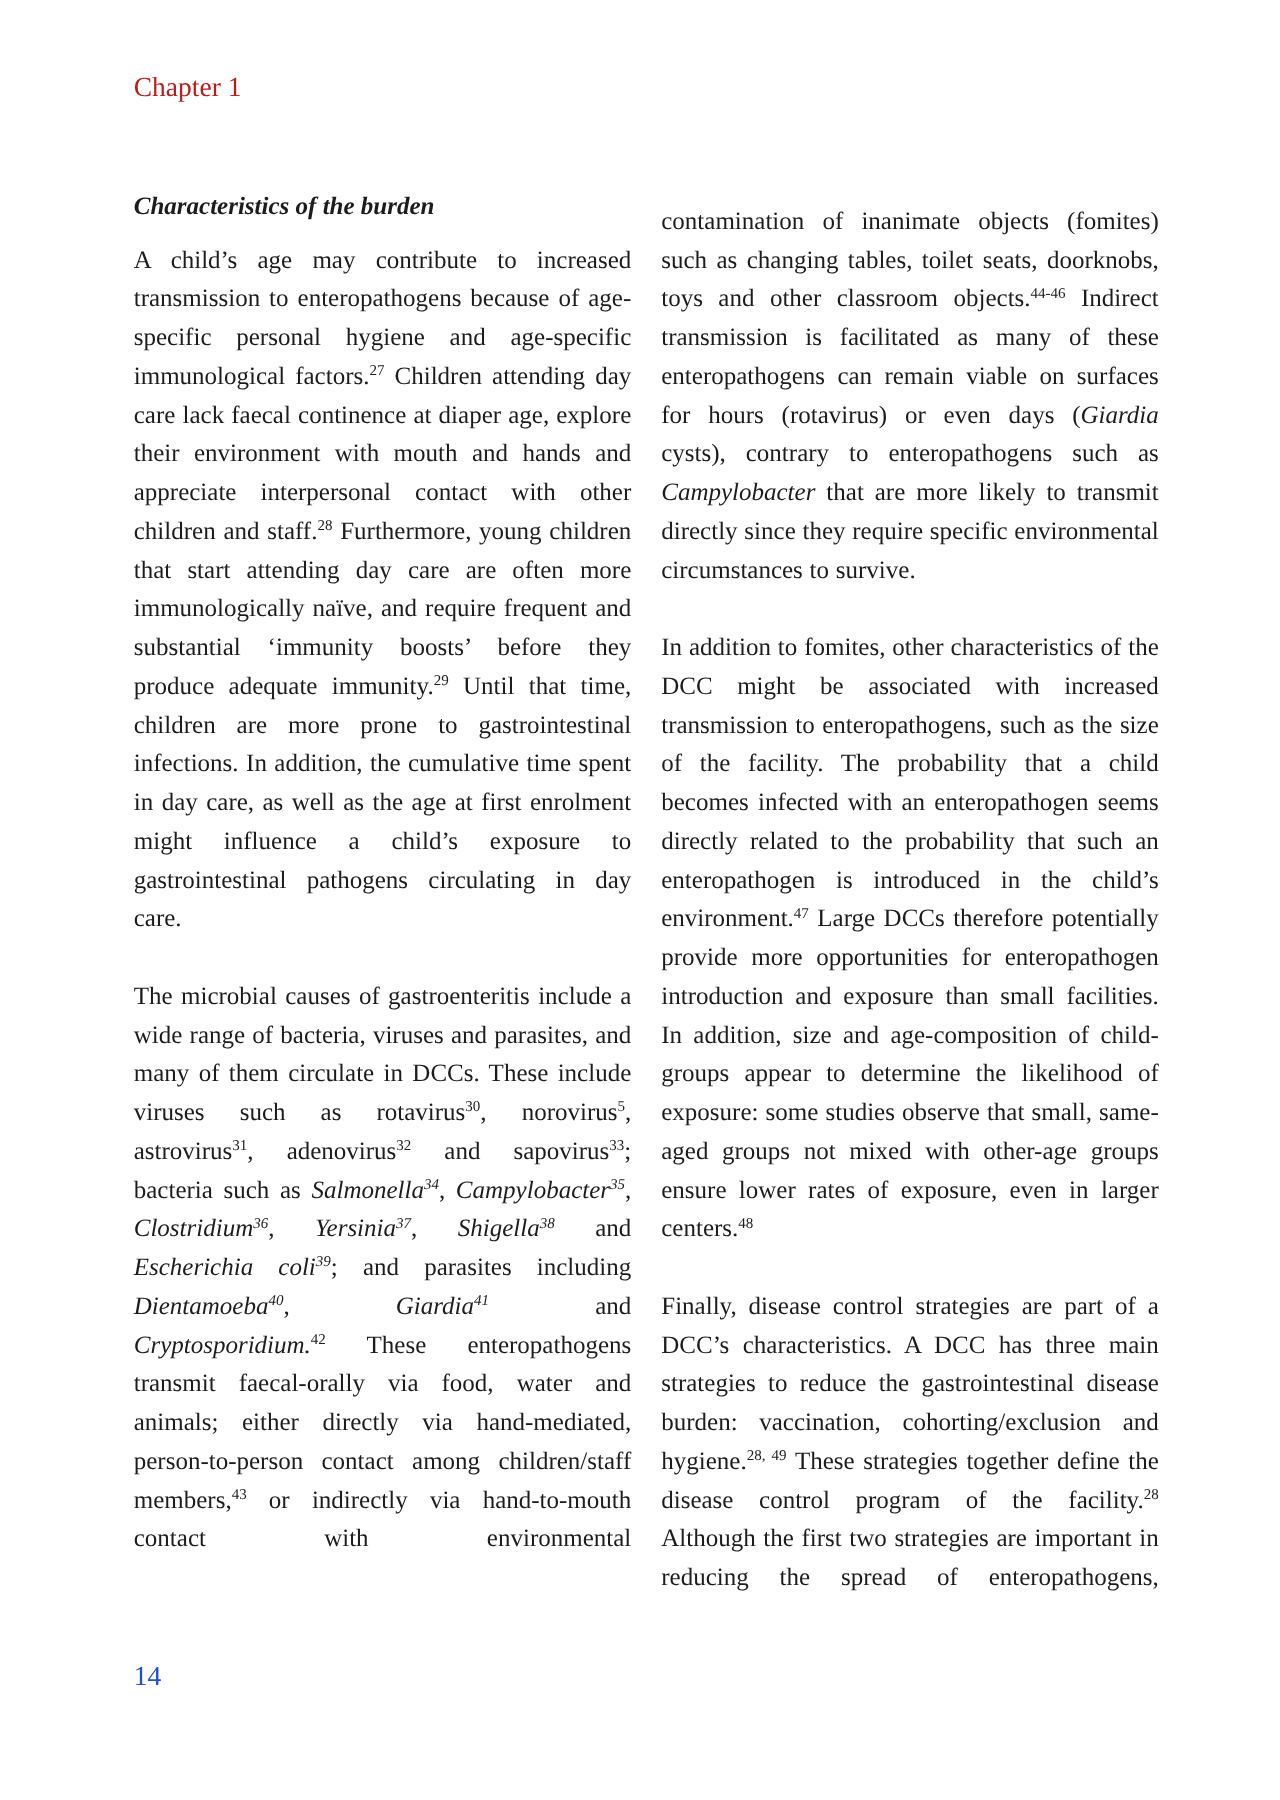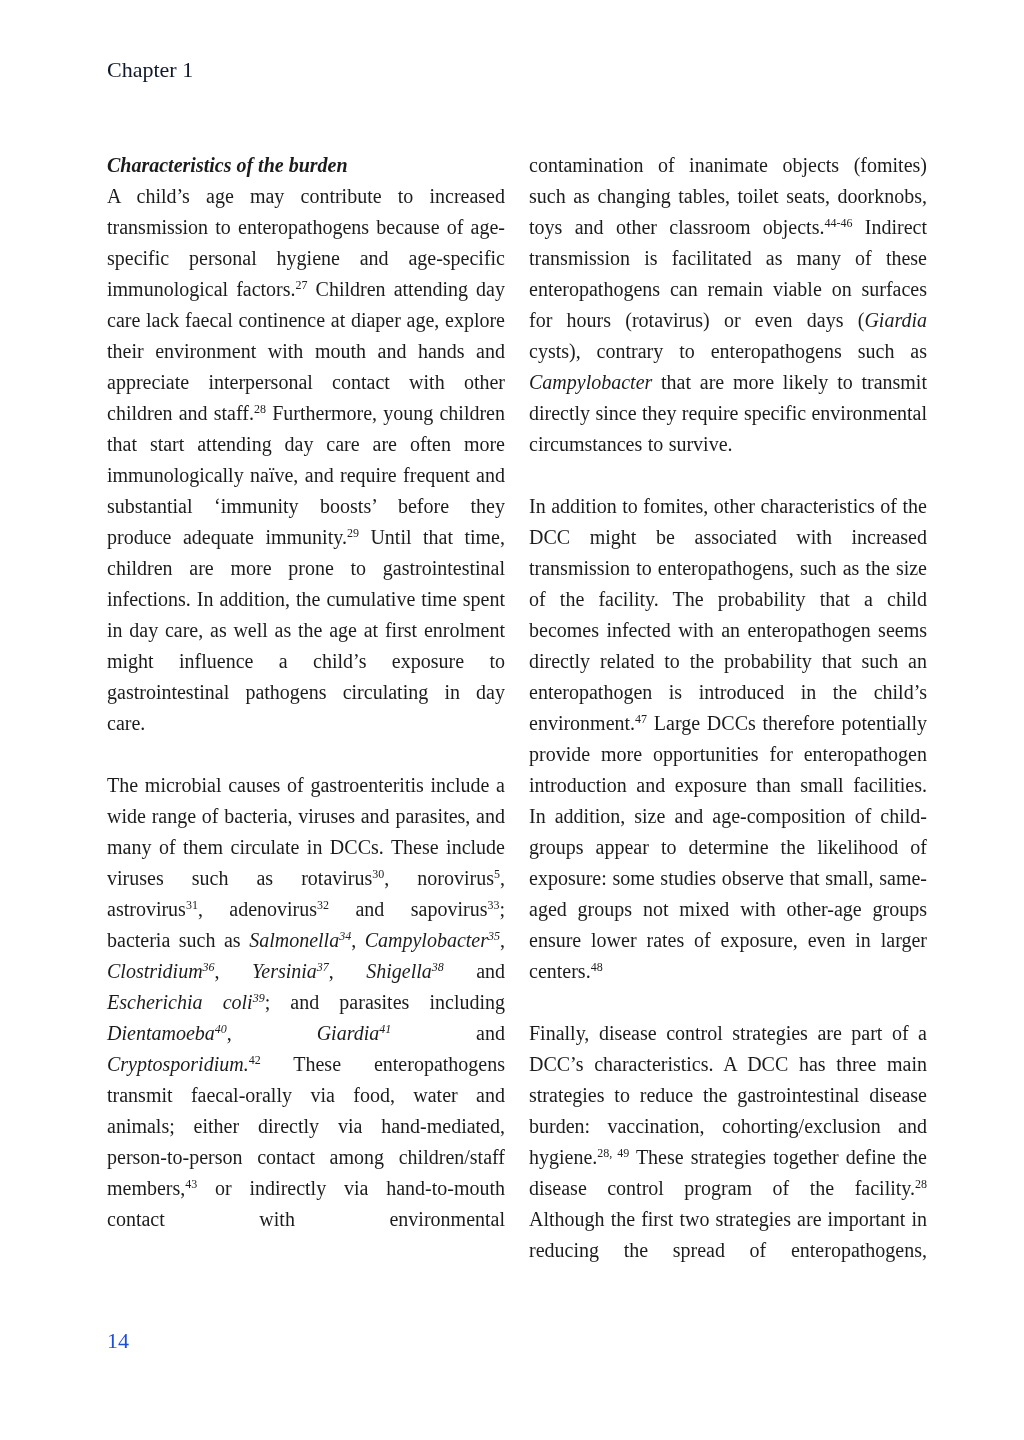--- a/index.html
+++ b/index.html
@@ -11,33 +11,33 @@
     font-family:"Liberation Serif","DejaVu Serif",serif;
     color:#1c1c1c;
     overflow:hidden;
   }
   .chapter-header{
     position:absolute;
     left:107px;
     top:57px;
     font-size:22px;
     line-height:1.2;
-    color:#0f172a;
+    color:#b91c1c;
   }
   .columns{
     position:absolute;
     left:107px;
     top:150px;
     width:820px;
     display:flex;
     gap:24px;
   }
   .col{width:398px;}
   .para{
-    margin:0 0 31px 0;
+    margin:12px 0 31px 0;
     font-size:20px;
     line-height:31px;
     text-align:justify;
     word-spacing:0.02em;
   }
   .col .para:last-child{margin-bottom:0;}
   .subheading{
     margin:0;
     font-size:20px;
     line-height:31px;

